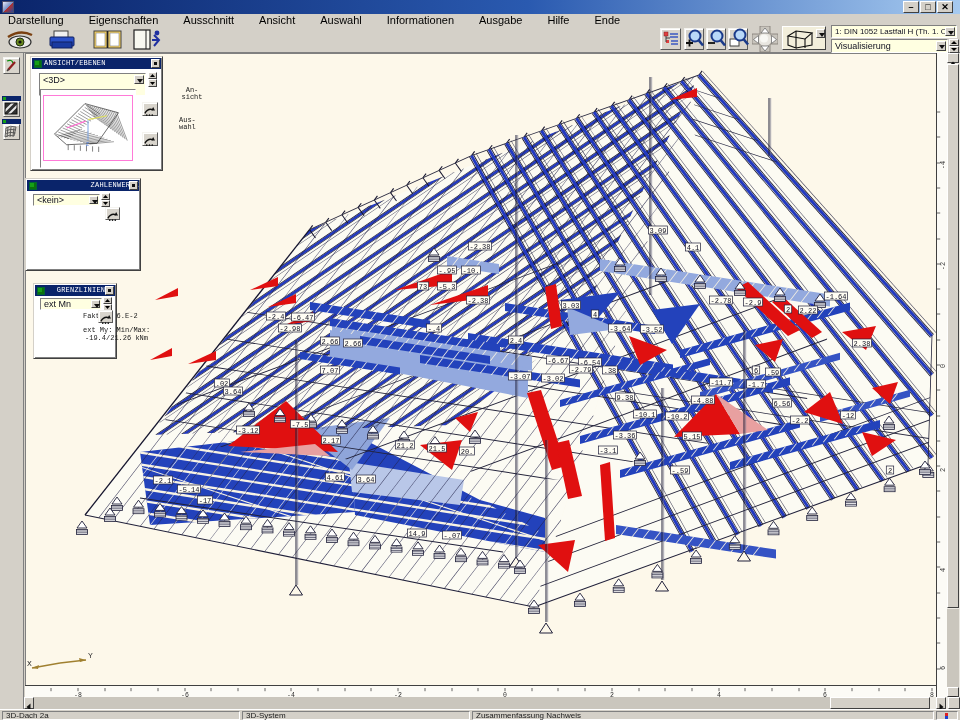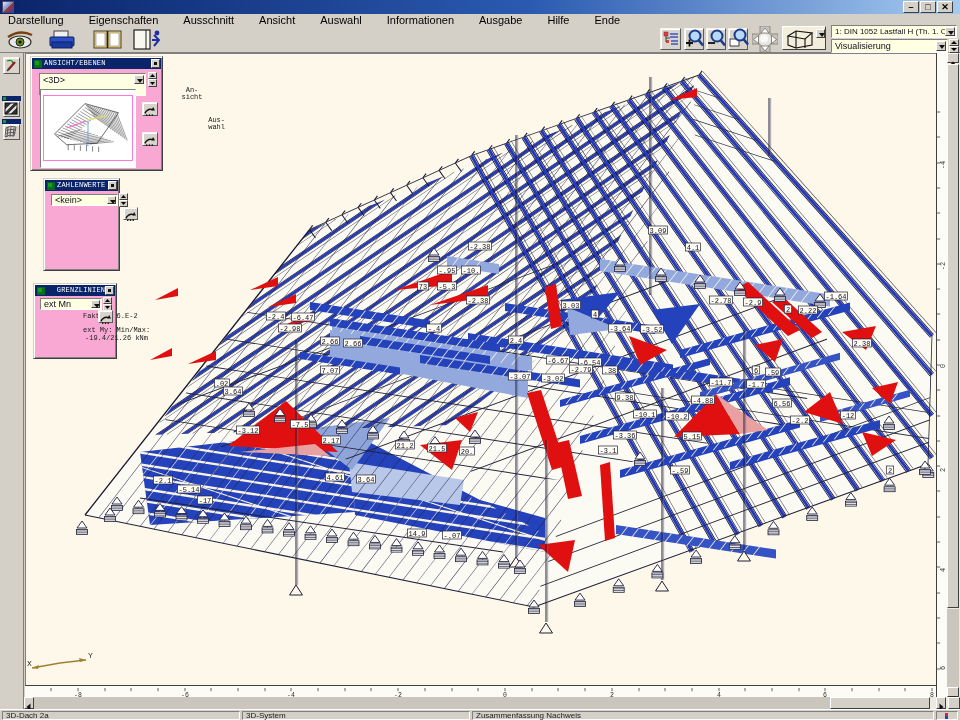--- a/index.html
+++ b/index.html
@@ -1,17 +1,17 @@
 <!DOCTYPE html>
 <html><head><meta charset="utf-8"><style>
 *{margin:0;padding:0;box-sizing:border-box;}
 body{width:960px;height:720px;overflow:hidden;font-family:"Liberation Sans",sans-serif;background:#d4d0c8;position:relative;}
 .abs{position:absolute;}
 .raised{border-top:1px solid #fff;border-left:1px solid #fff;border-right:1px solid #404040;border-bottom:1px solid #404040;background:#d4d0c8;}
-.raised2{box-shadow:inset 1px 1px 0 #fff, inset -1px -1px 0 #808080;border:1px solid;border-color:#d4d0c8 #404040 #404040 #d4d0c8;background:#f9a8d4;}
+.raised2{box-shadow:inset 1px 1px 0 #fff, inset -1px -1px 0 #808080;border:1px solid;border-color:#d4d0c8 #404040 #404040 #d4d0c8;background:#ffffff;}
 .sunk{border-top:1px solid #808080;border-left:1px solid #808080;border-right:1px solid #fff;border-bottom:1px solid #fff;}
 .tb-btn{position:absolute;background:#d8d4cc;border:1px solid;border-color:#f5f4f0 #5a5a5a #5a5a5a #f5f4f0;box-shadow:inset 1px 1px 0 #fff;}
 .ptitle{position:absolute;left:1px;right:1px;top:1px;height:11px;background:#0a246a;color:#fff;font-size:7px;line-height:11px;padding-left:12px;letter-spacing:0.2px;font-family:"Liberation Mono",monospace;}
 .combo{position:absolute;background:#ffffe1;border:1px solid;border-color:#808080 #fff #fff #808080;font-size:9px;color:#101020;}
 .dropbtn{position:absolute;background:#d4d0c8;border:1px solid;border-color:#fff #404040 #404040 #fff;}
 .dropbtn:after{content:"";position:absolute;left:2px;top:3px;border:3px solid transparent;border-top:4px solid #101010;}
 .spin{position:absolute;background:#d4d0c8;border:1px solid;border-color:#fff #404040 #404040 #fff;}
 .greenico{position:absolute;left:2px;top:2px;width:8px;height:8px;background:#16a016;border:1px solid #063;box-shadow:inset -2px -2px 0 #0c700c;}
 .winbtn{position:absolute;top:2px;width:16px;height:12px;background:#d4d0c8;border:1px solid;border-color:#fff #404040 #404040 #fff;font-size:9px;text-align:center;line-height:10px;font-weight:bold;color:#000;}
 .menu span{margin-right:25px;}
@@ -1149,31 +1149,31 @@
       </svg>
  </div>
  <div class="abs tinytxt" style="left:106px;top:30px;width:26px;text-align:center;line-height:7px;">An-<br>sicht</div>
  <div class="tb-btn" style="left:111px;top:45px;width:16px;height:14px;"><svg width="13" height="11" viewBox="0 0 14 12">
         <path d="M2 8 q3 -6 9 -4" fill="none" stroke="#101010" stroke-width="1.5"></path>
         <path d="M11 1 l2 4 l-4 0 z" fill="#101010"></path>
         <circle cx="4" cy="10" r="0.9" fill="#101010"></circle>
         <circle cx="7" cy="10" r="0.9" fill="#101010"></circle>
         <circle cx="10" cy="10" r="0.9" fill="#101010"></circle>
       </svg></div>
- <div class="abs tinytxt" style="left:106px;top:60px;width:46px;text-align:right;line-height:7px;">Aus-<br>wahl</div>
+ <div class="abs tinytxt" style="left:106px;top:60px;width:46px;text-align:left;line-height:7px;">Aus-<br>wahl</div>
  <div class="tb-btn" style="left:111px;top:75px;width:16px;height:14px;"><svg width="13" height="11" viewBox="0 0 14 12">
         <path d="M2 8 q3 -6 9 -4" fill="none" stroke="#101010" stroke-width="1.5"></path>
         <path d="M11 1 l2 4 l-4 0 z" fill="#101010"></path>
         <circle cx="4" cy="10" r="0.9" fill="#101010"></circle>
         <circle cx="7" cy="10" r="0.9" fill="#101010"></circle>
         <circle cx="10" cy="10" r="0.9" fill="#101010"></circle>
       </svg></div>
 </div>
 
-<div class="abs raised2" style="left:43px;top:178px;width:77px;height:93px;">
+<div class="abs raised2" style="left:25px;top:178px;width:116px;height:93px;text-align:right;">
  <div class="ptitle">ZAHLENWERTE<div class="greenico"></div><div class="pbtn">
         <div style="position:absolute;left:2px;top:2px;width:3px;height:3px;background:#101010;"></div>
       </div></div>
  <div class="combo" style="left:7px;top:15px;width:67px;height:12px;">
       <div style="position:absolute;left:3px;top:0;line-height:11px;font-size:9px;">&lt;kein&gt;</div>
       <div class="dropbtn" style="right:1px;top:1px;width:9px;height:8px;"></div>
     </div>
  <div class="abs" style="left:75px;top:14px;width:9px;height:14px;">
       <div class="spin" style="left:0;top:0;width:9px;height:7px;"></div>
       <div class="spin" style="left:0;top:7px;width:9px;height:7px;"></div>

